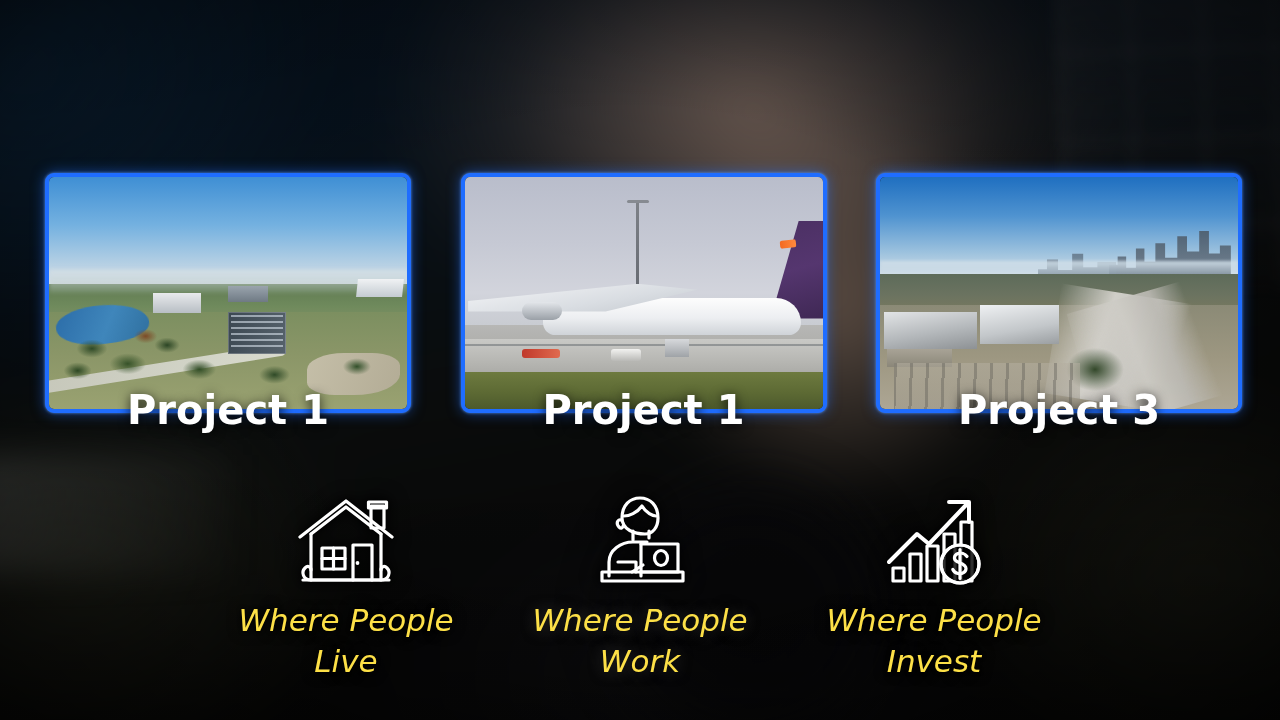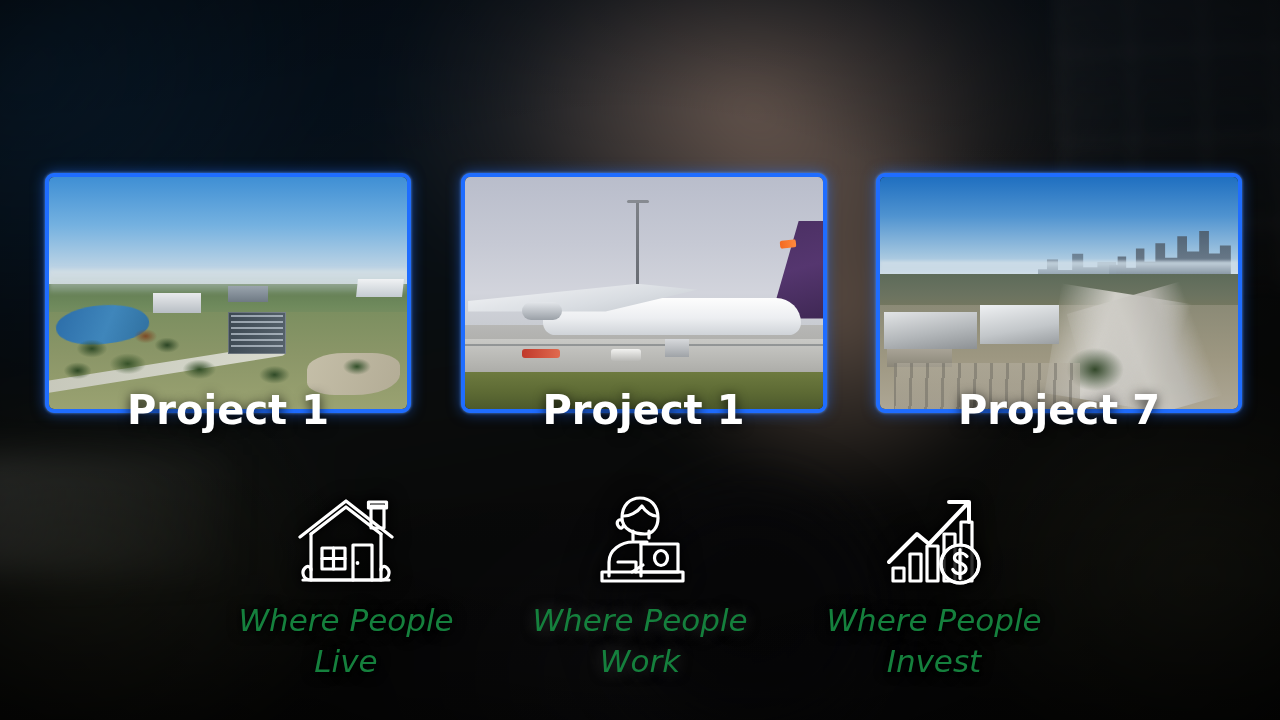--- a/index.html
+++ b/index.html
@@ -239,21 +239,21 @@
                  filter: drop-shadow(0 0 9px rgba(0,0,0,0.95)) drop-shadow(0 0 3px rgba(0,0,0,0.9)); }
   .pillar-icon svg { width:100%; height:100%; display:block; }
   .pillar-caption {
     margin-top:12px;
     text-align:center;
     font-family:"DejaVu Sans", sans-serif;
     font-style:italic;
     font-weight:400;
     font-size:31px;
     line-height:1.32;
-    color:#15803d;
+    color:#fde047;
     text-shadow:0 0 14px rgba(0,0,0,0.95), 0 0 4px rgba(0,0,0,0.9);
     white-space:pre-line;
   }
   .pillar:nth-child(2) .pillar-caption { text-shadow:0 0 18px rgba(255,255,255,0.22), 0 0 14px rgba(0,0,0,0.9); }
 </style>
 </head>
 <body>
 
 <div id="slide">
 
@@ -324,21 +324,21 @@
               <div class="s3-grnd"></div>
             <div class="s3-hwy"></div>
               <div class="s3-hwy2"></div>
               <div class="s3-green"></div>
             <div class="s3-ind1"></div>
               <div class="s3-ind2"></div>
               <div class="s3-ind3"></div>
             <div class="s3-lot"></div>
           </div>
         </div>
-        <div class="card-label">Project 7</div>
+        <div class="card-label">Project 3</div>
       </div>
 
     </div>
 
     <div class="pillars">
 
       <div class="pillar">
         <div class="pillar-icon">
           <svg viewBox="0 0 110 96" fill="none" stroke="#ffffff" stroke-width="3.2" stroke-linecap="round" stroke-linejoin="round">
             <path d="M9 45 L55 9 L101 45"></path>

